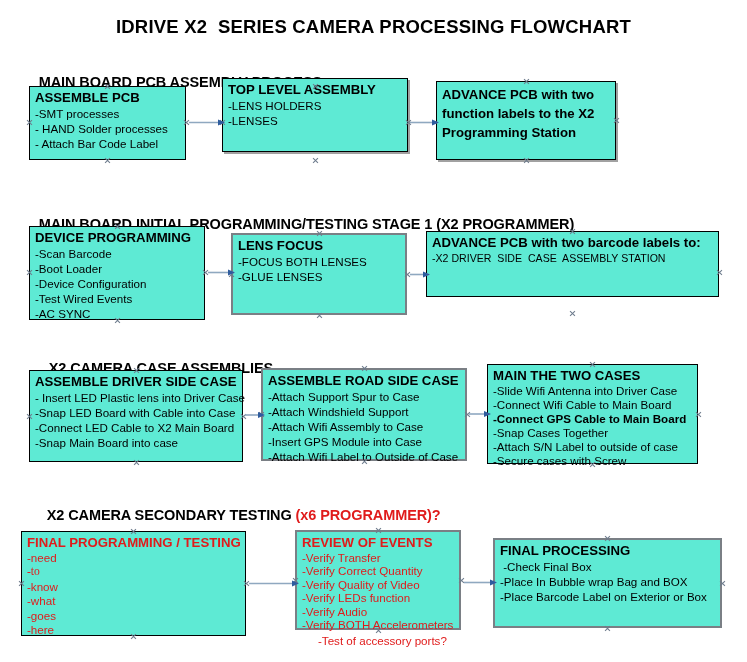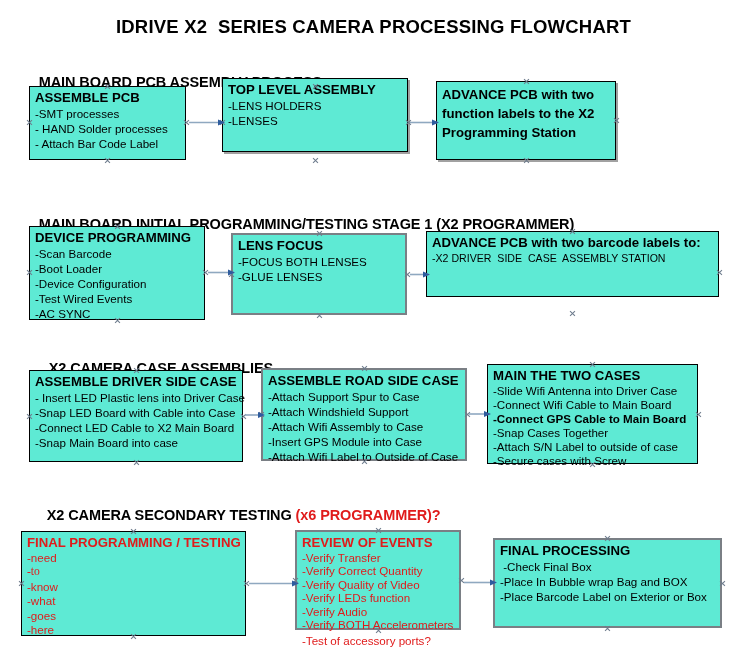--- a/index.html
+++ b/index.html
@@ -75,21 +75,21 @@
   .node.red .n-line {
     color: #e01b1b;
   }
   .node.wrap-title .n-title {
     white-space: normal;
   }
 
   
   .overflow-line {
     position: absolute;
-    left: 5px;
+    left: 21px;
     font-size: 11.6px;
     line-height: 15px;
     white-space: pre;
     color: #e01b1b;
     text-align: right;
   }
 
   
   .handle {
     position: absolute;

